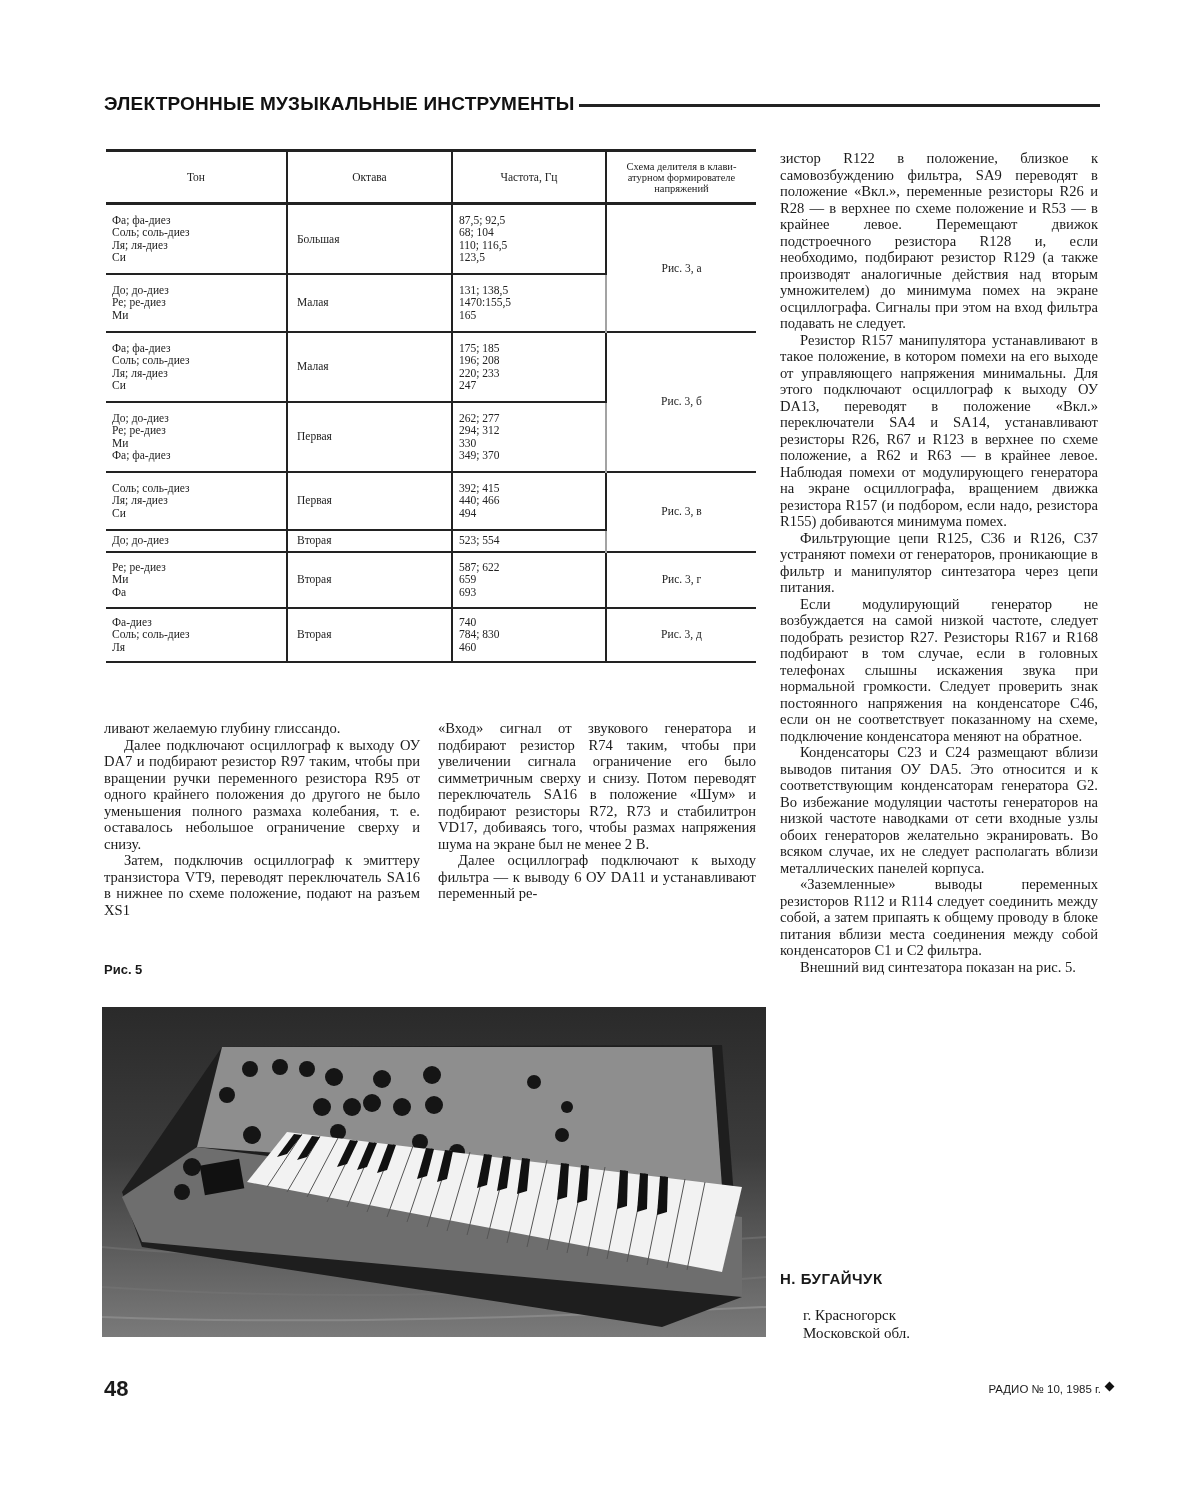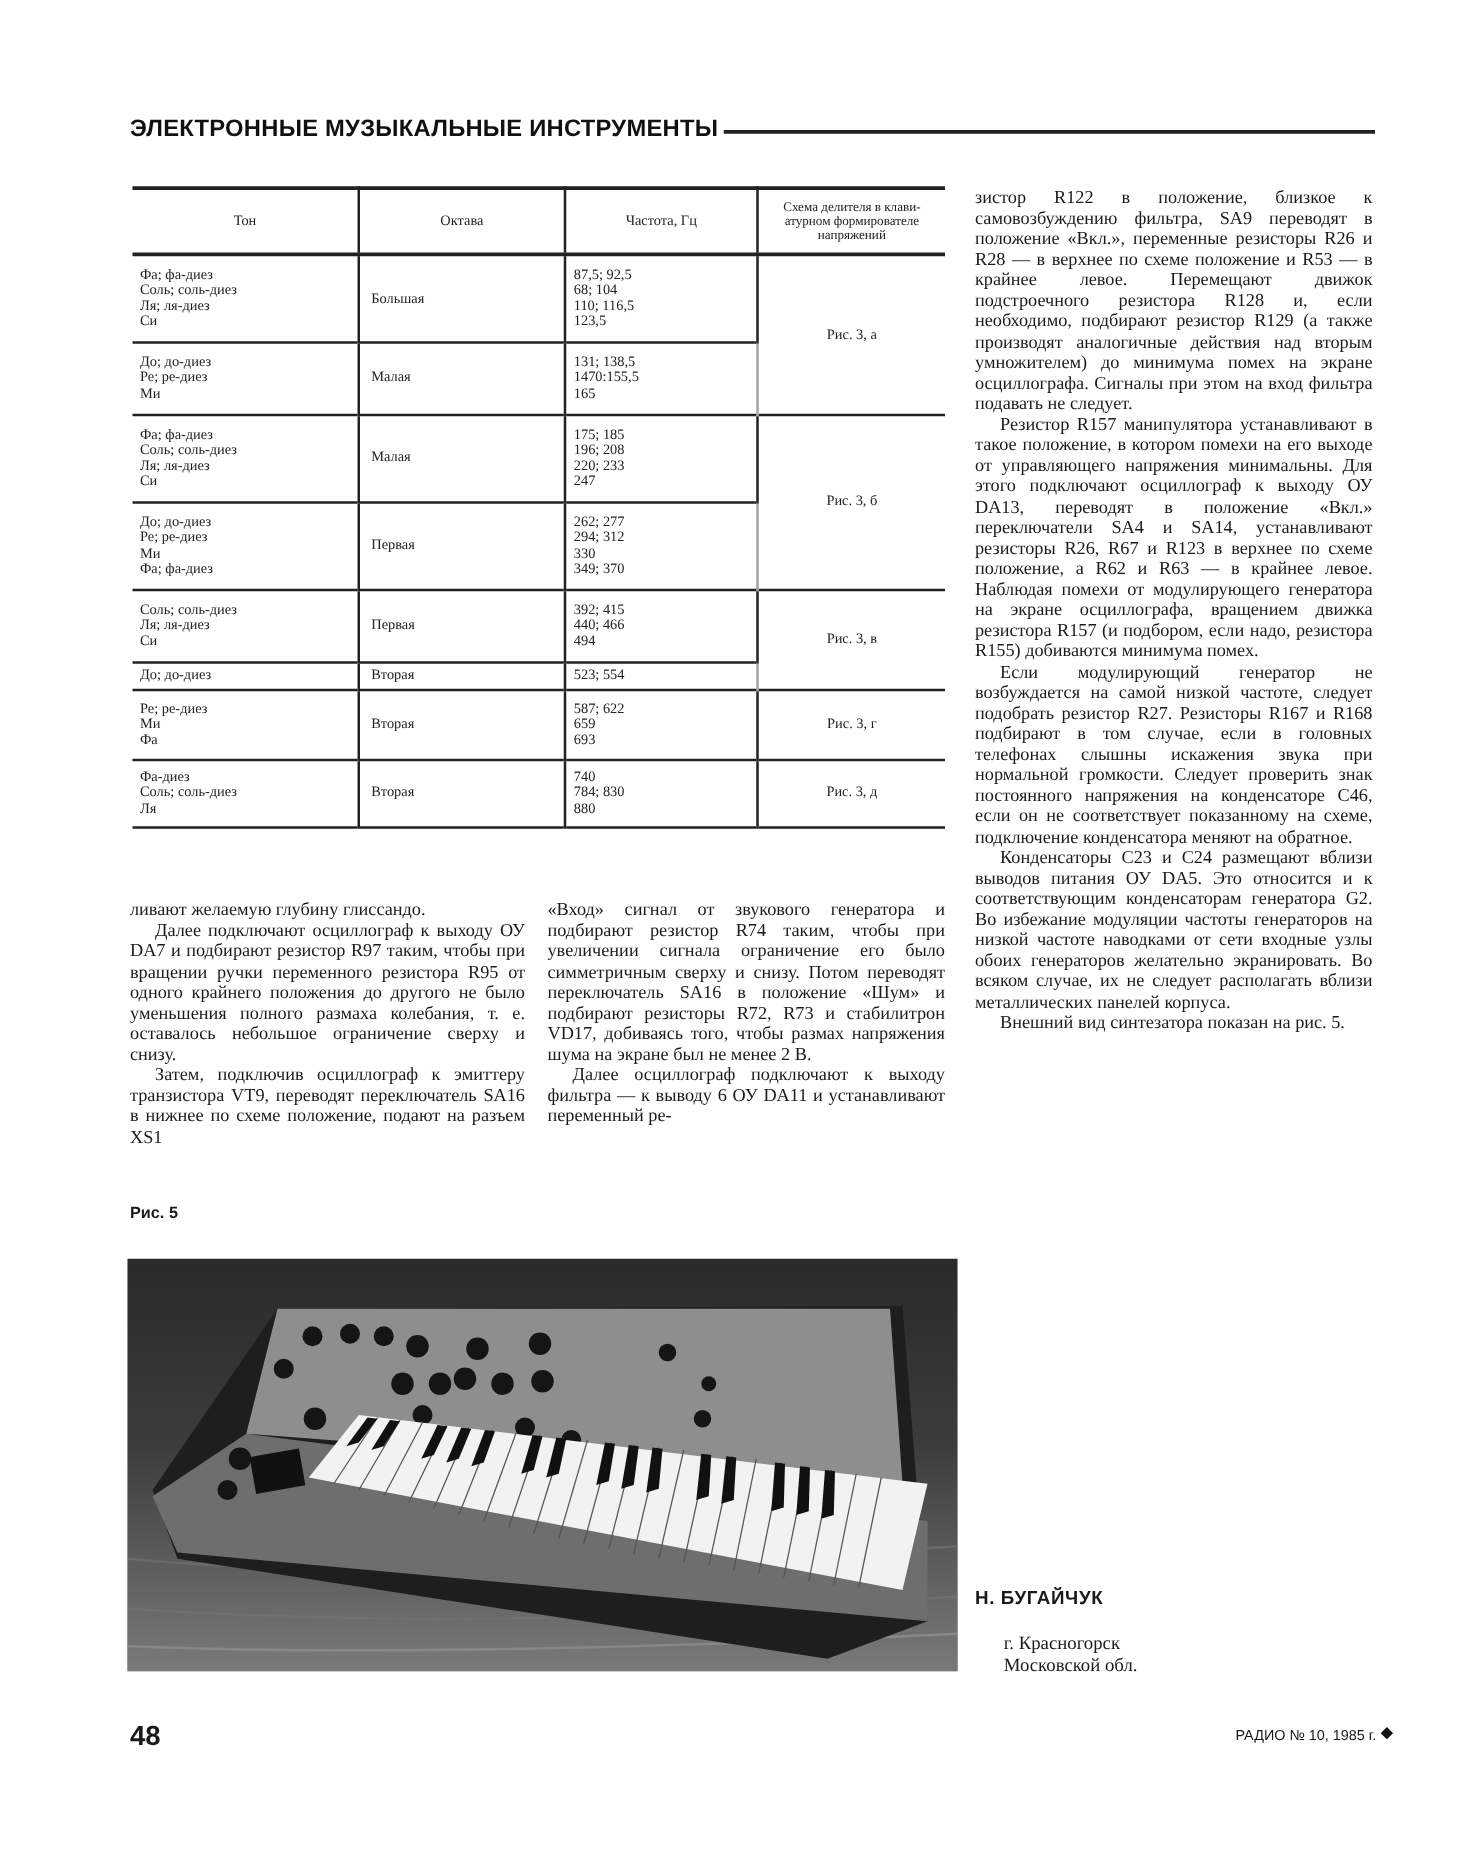--- a/index.html
+++ b/index.html
@@ -168,41 +168,43 @@
       <tr style="height: 54px;">
         <td class="tone">
           <span class="line">Фа-диез</span>
           <span class="line">Соль; соль-диез</span>
           <span class="line">Ля</span>
         </td>
         <td class="oct">Вторая</td>
         <td class="freq">
           <span class="line">740</span>
           <span class="line">784; 830</span>
-          <span class="line">880</span>
+          <span class="line">460</span>
         </td>
         <td class="fig" rowspan="1">Рис. 3, д</td>
       </tr>
     </tbody>
 </table>
 
 <div class="col col1" id="col1">
     <p class="noindent">ливают желаемую глубину глиссандо.</p>
     <p>Далее подключают осциллограф к выходу ОУ DA7 и подбирают резистор R97 таким, чтобы при вращении ручки переменного резистора R95 от одного крайнего положения до другого не было уменьшения полного размаха колебания, т. е. оставалось небольшое ограничение сверху и снизу.</p>
     <p>Затем, подключив осциллограф к эмиттеру транзистора VT9, переводят переключатель SA16 в нижнее по схеме положение, подают на разъем XS1</p>
   </div>
 <div class="col col2" id="col2">
     <p class="noindent">«Вход» сигнал от звукового генератора и подбирают резистор R74 таким, чтобы при увеличении сигнала ограничение его было симметричным сверху и снизу. Потом переводят переключатель SA16 в положение «Шум» и подбирают резисторы R72, R73 и стабилитрон VD17, добиваясь того, чтобы размах напряжения шума на экране был не менее 2 В.</p>
     <p>Далее осциллограф подключают к выходу фильтра — к выводу 6 ОУ DA11 и устанавливают переменный ре-</p>
   </div>
 <div class="col col3" id="col3">
     <p class="noindent">зистор R122 в положение, близкое к самовозбуждению фильтра, SA9 переводят в положение «Вкл.», переменные резисторы R26 и R28 — в верхнее по схеме положение и R53 — в крайнее левое. Перемещают движок подстроечного резистора R128 и, если необходимо, подбирают резистор R129 (а также производят аналогичные действия над вторым умножителем) до минимума помех на экране осциллографа. Сигналы при этом на вход фильтра подавать не следует.</p>
     <p>Резистор R157 манипулятора устанавливают в такое положение, в котором помехи на его выходе от управляющего напряжения минимальны. Для этого подключают осциллограф к выходу ОУ DA13, переводят в положение «Вкл.» переключатели SA4 и SA14, устанавливают резисторы R26, R67 и R123 в верхнее по схеме положение, а R62 и R63 — в крайнее левое. Наблюдая помехи от модулирующего генератора на экране осциллографа, вращением движка резистора R157 (и подбором, если надо, резистора R155) добиваются минимума помех.</p>
+    <p>Фильтрующие цепи R125, C36 и R126, C37 устраняют помехи от генераторов, проникающие в фильтр и манипулятор синтезатора через цепи питания.</p>
     <p>Если модулирующий генератор не возбуждается на самой низкой частоте, следует подобрать резистор R27. Резисторы R167 и R168 подбирают в том случае, если в головных телефонах слышны искажения звука при нормальной громкости. Следует проверить знак постоянного напряжения на конденсаторе C46, если он не соответствует показанному на схеме, подключение конденсатора меняют на обратное.</p>
     <p>Конденсаторы C23 и C24 размещают вблизи выводов питания ОУ DA5. Это относится и к соответствующим конденсаторам генератора G2. Во избежание модуляции частоты генераторов на низкой частоте наводками от сети входные узлы обоих генераторов желательно экранировать. Во всяком случае, их не следует располагать вблизи металлических панелей корпуса.</p>
+    <p>«Заземленные» выводы переменных резисторов R112 и R114 следует соединить между собой, а затем припаять к общему проводу в блоке питания вблизи места соединения между собой конденсаторов C1 и C2 фильтра.</p>
     <p>Внешний вид синтезатора показан на рис. 5.</p>
   </div>
 
 <div class="fig-label">Рис. 5</div>
 
 <div class="photo">
   <svg width="664" height="330" viewBox="0 0 664 330">
     <defs>
       <linearGradient id="floor" x1="0" y1="0" x2="0" y2="1">
         <stop offset="0" stop-color="#2a2a2a"></stop>

